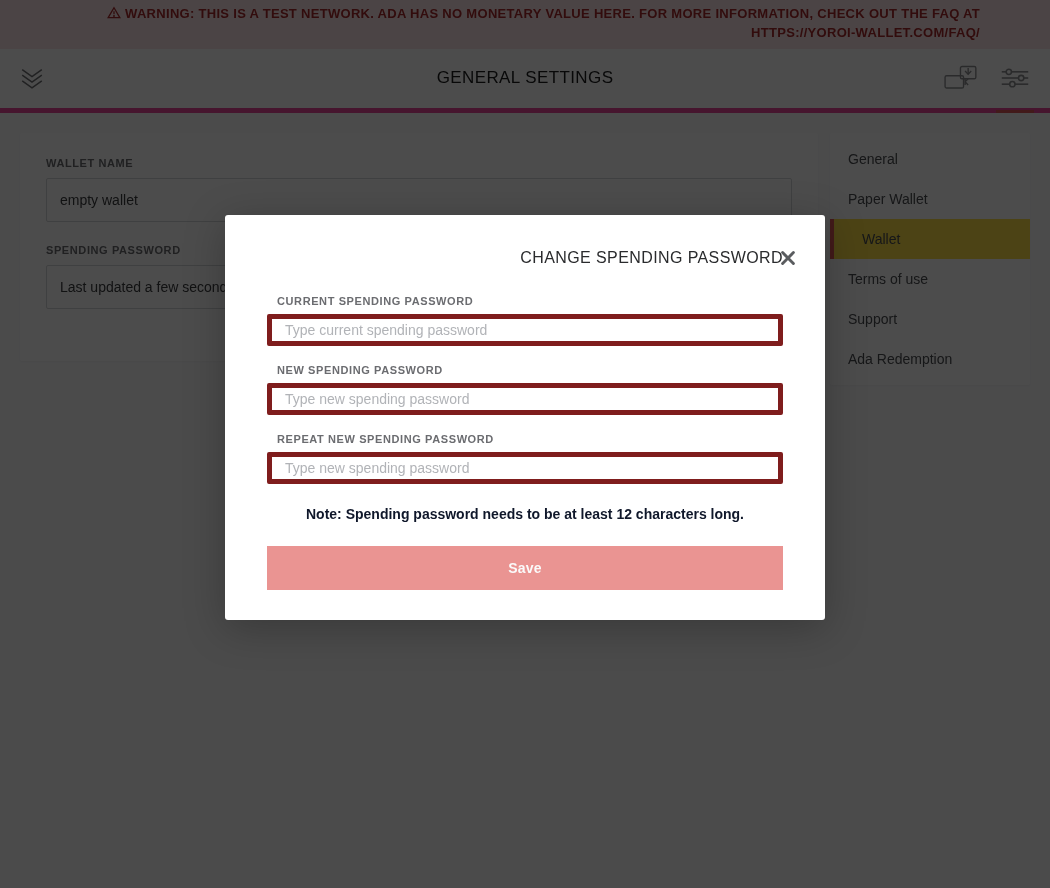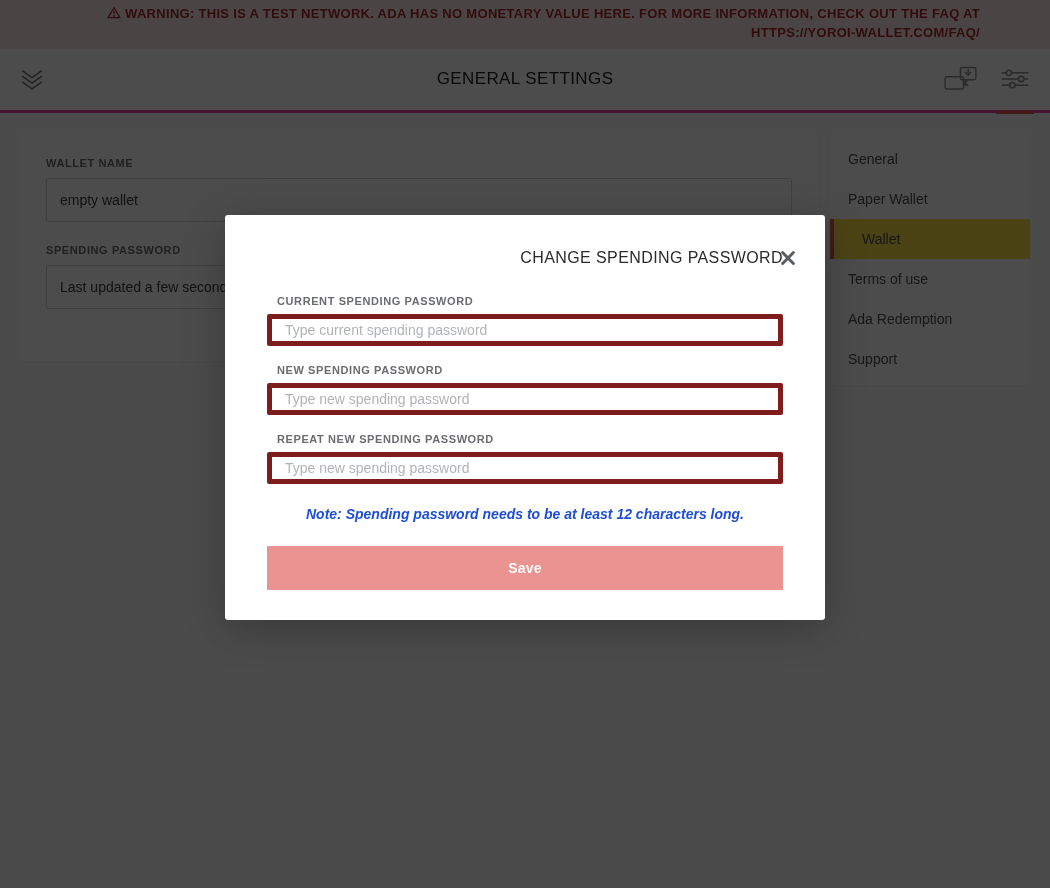--- a/index.html
+++ b/index.html
@@ -30,21 +30,21 @@
     margin-right: 4px;
   }
   
   .app-bar {
     height: 64px;
     background: #ffffff;
     display: flex;
     align-items: center;
     justify-content: space-between;
     padding: 0 20px 0 18px;
-    border-bottom: 3px solid #ec4899;
+    border-bottom: 5px solid #ec4899;
     position: relative;
   }
   .app-bar .center-title {
     position: absolute;
     left: 0; right: 0;
     text-align: center;
     font-size: 17px;
     font-weight: 500;
     color: #1b1c1d;
     letter-spacing: 0.4px;
@@ -197,24 +197,23 @@
     color: #3b3c3f;
     background: #fff;
   }
   .modal .minput::placeholder {
     color: #b1b3b7;
     font-weight: 500;
   }
   .modal .mnote {
     text-align: center;
     font-size: 14px;
-    color: #1d4ed8;
+    color: #0f172a;
     font-weight: 600;
     margin: 22px 0 24px;
-    font-style: italic;
   }
   .modal .msave {
     width: 100%;
     height: 44px;
     border: none;
     background: #ea9492;
     color: #fafafa;
     font-size: 14px;
     font-weight: 600;
     border-radius: 0;
@@ -285,22 +284,22 @@
       </div>
     </div>
 
   </div>
 
   <div class="side-nav">
     <div class="nav-item"><span>General</span></div>
     <div class="nav-item"><span>Paper Wallet</span></div>
     <div class="nav-item active"><span>Wallet</span></div>
     <div class="nav-item"><span>Terms of use</span></div>
+    <div class="nav-item"><span>Support</span></div>
     <div class="nav-item"><span>Ada Redemption</span></div>
-    <div class="nav-item"><span>Support</span></div>
   </div>
 </div>
 
 <div class="overlay">
   <div class="modal">
     <div class="modal-title">CHANGE SPENDING PASSWORD</div>
     <span class="modal-close">
       <svg width="18" height="18" viewBox="0 0 20 20" stroke="#5a5c5f" stroke-width="3.2" stroke-linecap="round">
         <line x1="4" y1="4" x2="16" y2="16"></line>
           <line x1="16" y1="4" x2="4" y2="16"></line>

